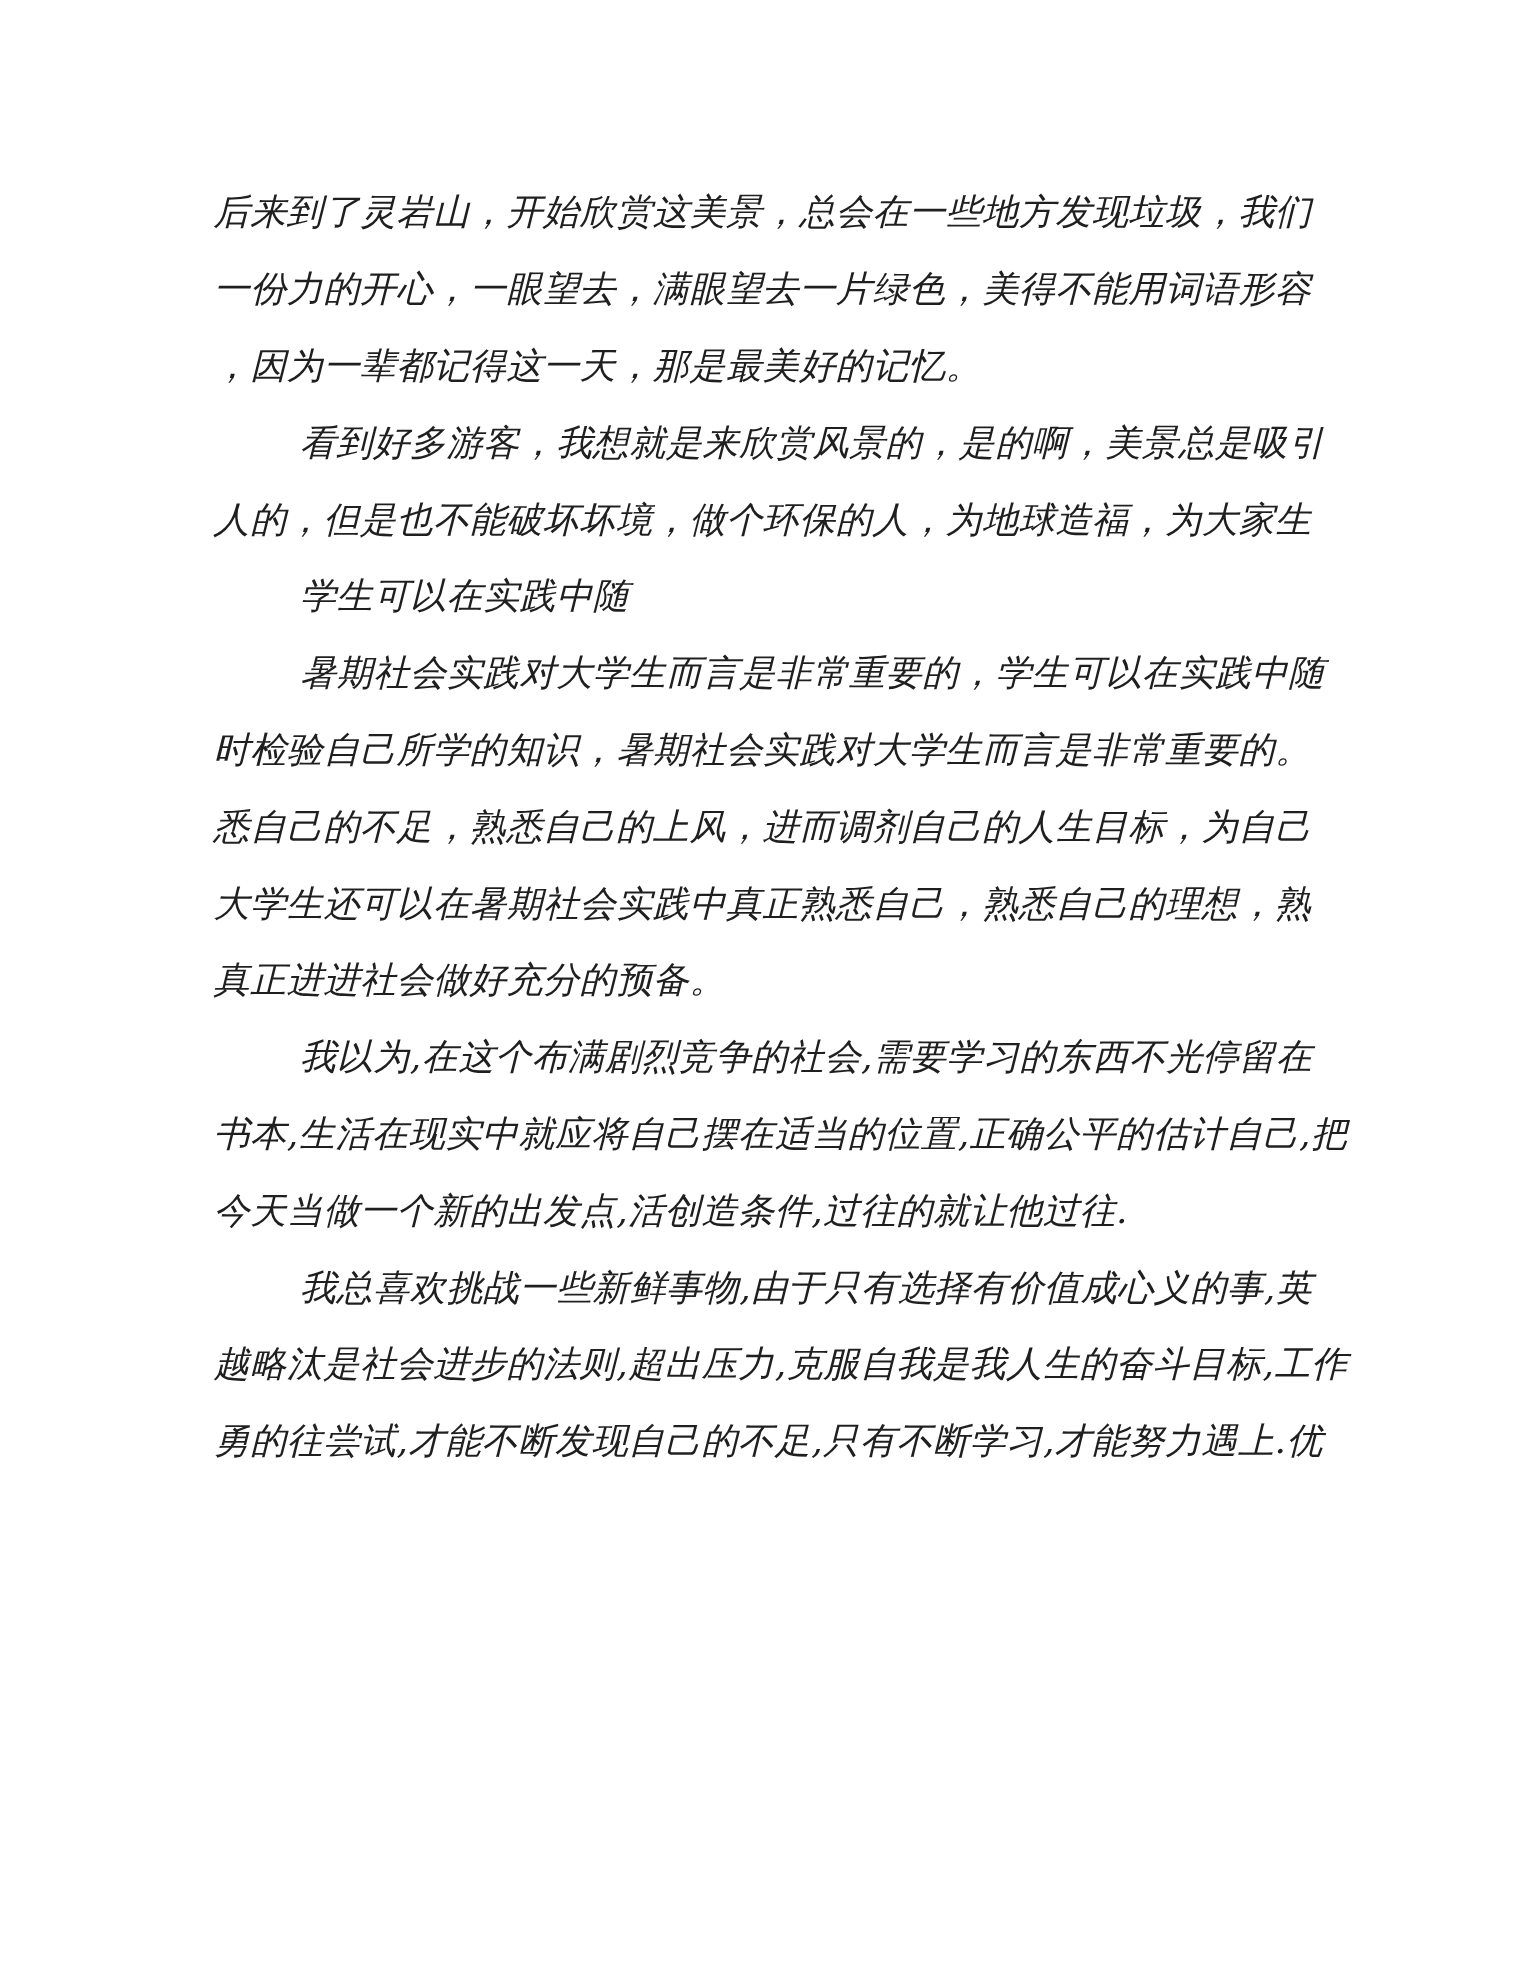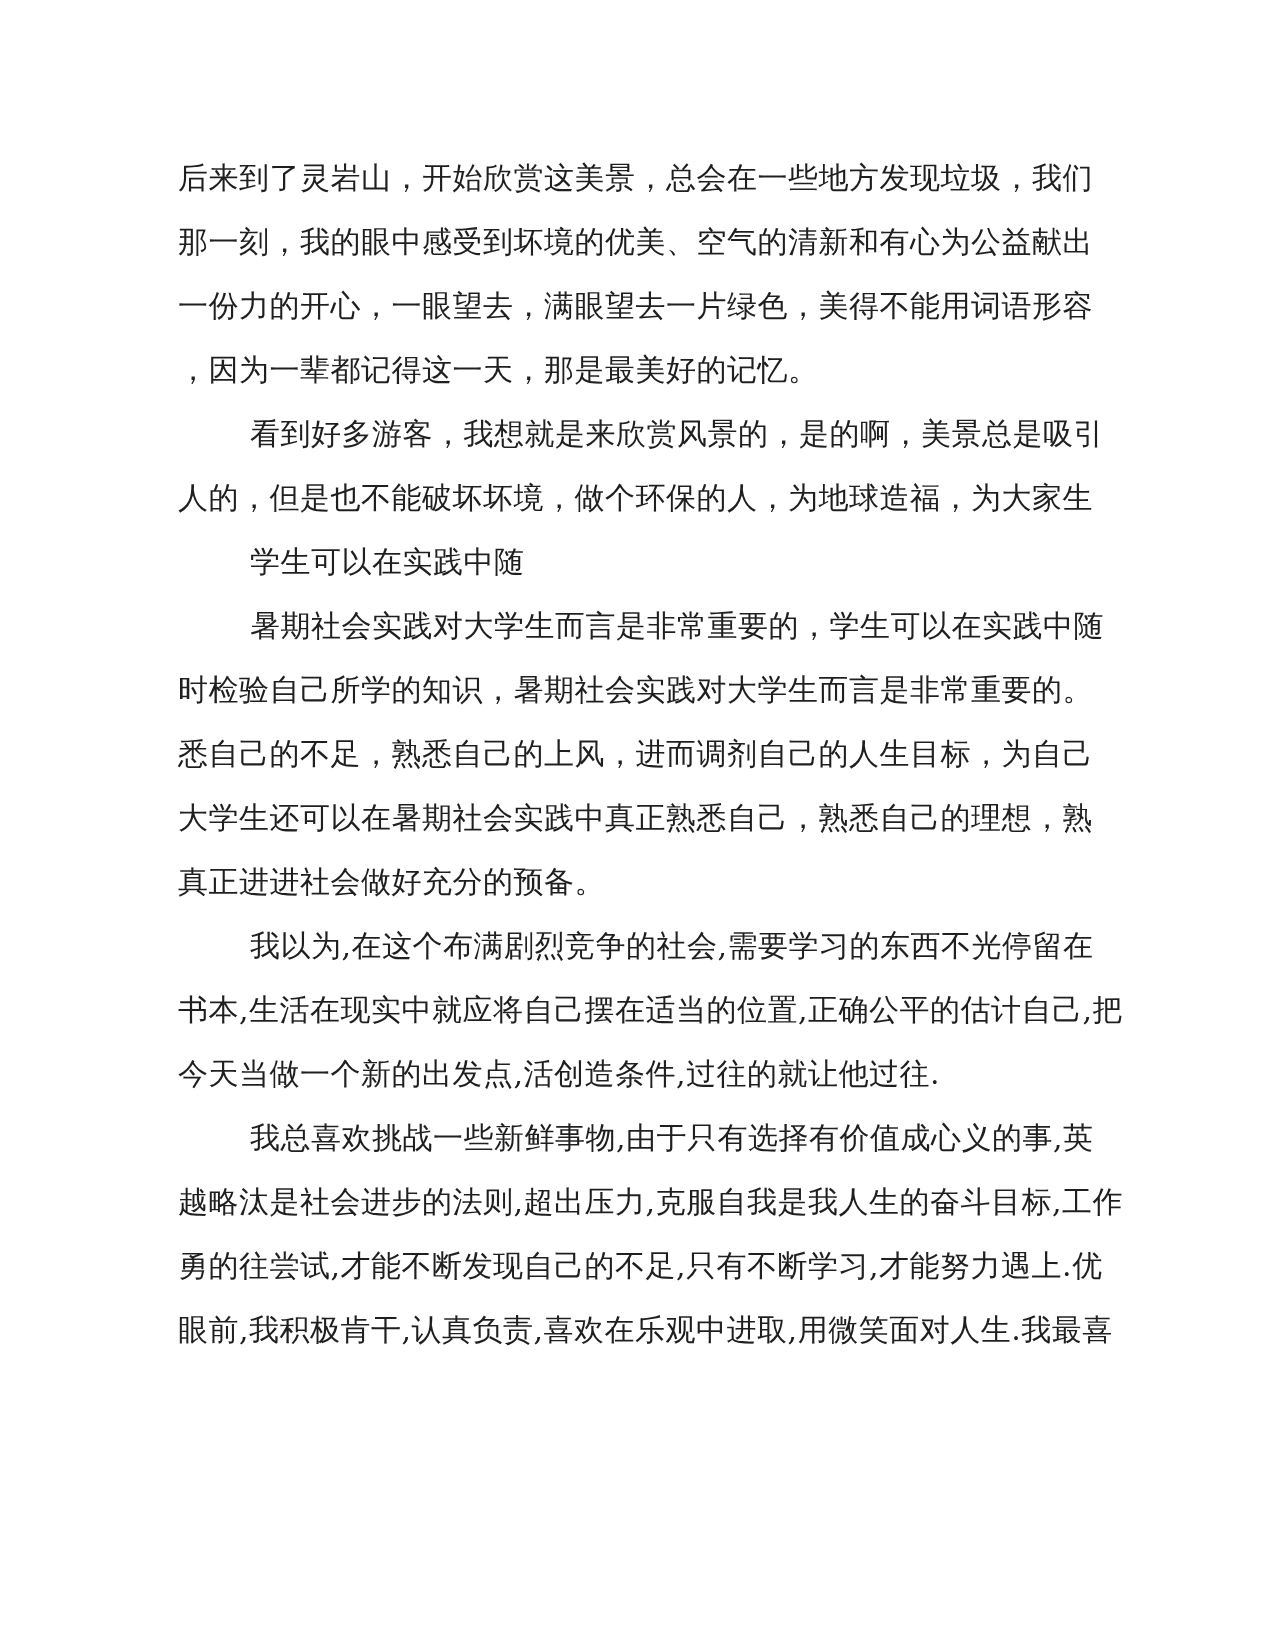--- a/index.html
+++ b/index.html
@@ -14,51 +14,50 @@
     background: #ffffff;
     overflow: hidden;
     font-family: "DejaVu Serif", "Liberation Serif", serif;
     color: #1f1f1f;
   }
   .doc {
     position: absolute;
     left: 178px;
     top: 146px;
     width: 1010px;
+    font-style: italic;
   }
   .line {
     font-size: 30px;
     line-height: 64px;
     height: 64px;
     letter-spacing: 0.5px;
     white-space: nowrap;
     font-weight: 400;
   }
   .line.indent {
     padding-left: 72px;
   }
 </style>
 </head>
 <body>
 
 <div class="page" style="background: rgb(255, 255, 255); color: rgb(31, 31, 31);">
   <div class="doc">
       <div class="line">后来到了灵岩山，开始欣赏这美景，总会在一些地方发现垃圾，我们</div>
-      <div class="line">那一刻，我的眼中感受到坏境的优美、空气的清新和有心为公益献出</div>
       <div class="line">一份力的开心，一眼望去，满眼望去一片绿色，美得不能用词语形容</div>
       <div class="line">，因为一辈都记得这一天，那是最美好的记忆。</div>
       <div class="line indent">看到好多游客，我想就是来欣赏风景的，是的啊，美景总是吸引</div>
       <div class="line">人的，但是也不能破坏坏境，做个环保的人，为地球造福，为大家生</div>
       <div class="line indent">学生可以在实践中随</div>
       <div class="line indent">暑期社会实践对大学生而言是非常重要的，学生可以在实践中随</div>
       <div class="line">时检验自己所学的知识，暑期社会实践对大学生而言是非常重要的。</div>
       <div class="line">悉自己的不足，熟悉自己的上风，进而调剂自己的人生目标，为自己</div>
       <div class="line">大学生还可以在暑期社会实践中真正熟悉自己，熟悉自己的理想，熟</div>
       <div class="line">真正进进社会做好充分的预备。</div>
       <div class="line indent">我以为,在这个布满剧烈竞争的社会,需要学习的东西不光停留在</div>
       <div class="line">书本,生活在现实中就应将自己摆在适当的位置,正确公平的估计自己,把</div>
       <div class="line">今天当做一个新的出发点,活创造条件,过往的就让他过往.</div>
       <div class="line indent">我总喜欢挑战一些新鲜事物,由于只有选择有价值成心义的事,英</div>
       <div class="line">越略汰是社会进步的法则,超出压力,克服自我是我人生的奋斗目标,工作</div>
       <div class="line">勇的往尝试,才能不断发现自己的不足,只有不断学习,才能努力遇上.优</div>
-      <div class="line">眼前,我积极肯干,认真负责,喜欢在乐观中进取,用微笑面对人生.我最喜</div>
     </div>
 </div>
 
 </body></html>

